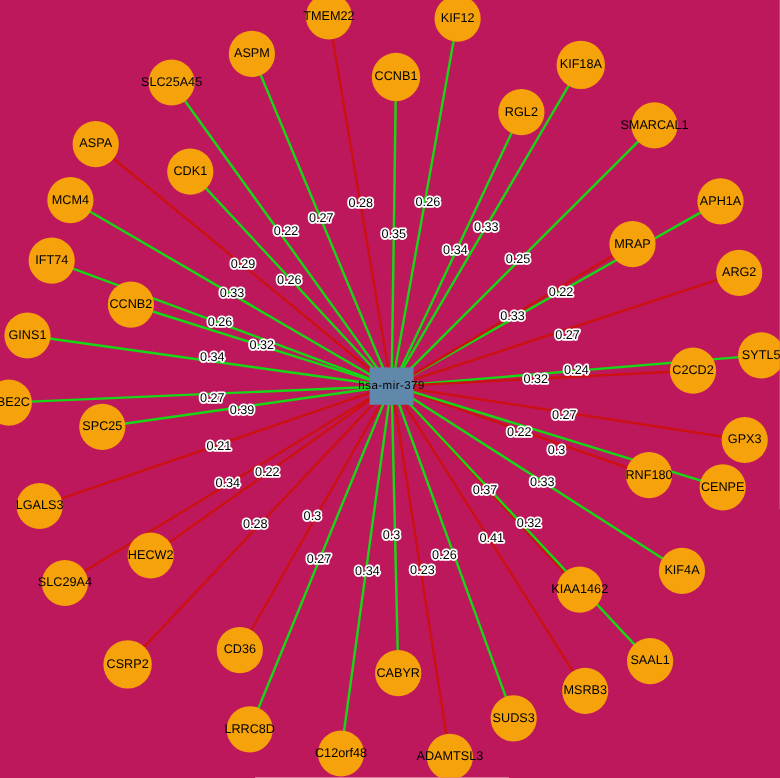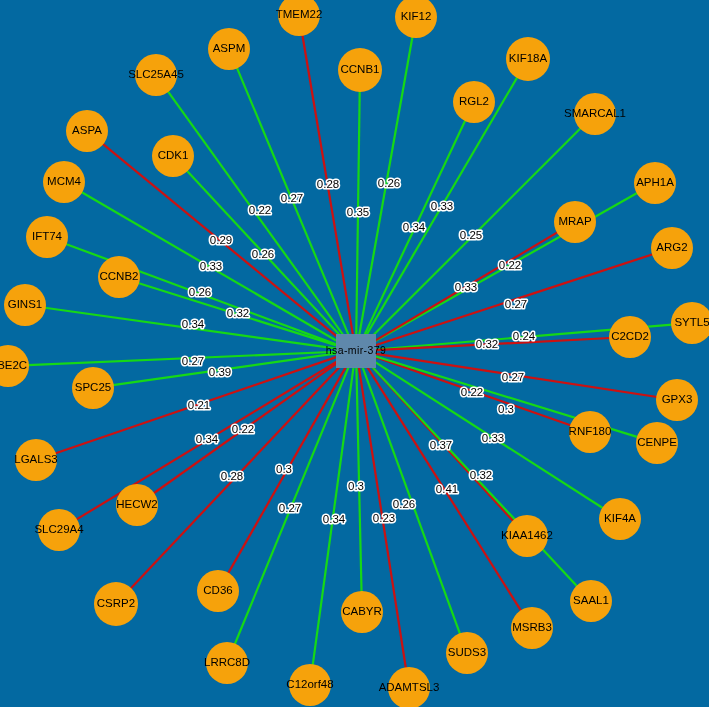--- a/index.html
+++ b/index.html
@@ -1,17 +1,17 @@
 <!DOCTYPE html>
 <html><head>
 <meta charset="utf-8">
 <style>
   html,body{margin:0;padding:0;background:#ffffff;}
   body{width:709px;height:707px;font-family:"Liberation Sans",sans-serif;}
-  #graph-root{position:relative;width:709px;height:707px;overflow:hidden;background:#0369a1;}
+  #graph-root{position:relative;width:709px;height:707px;overflow:hidden;background:#be185d;}
   svg#net{position:absolute;left:0;top:0;width:709px;height:707px;}
   .node-label{font-family:"Liberation Sans",sans-serif;font-size:11.5px;fill:#000;dominant-baseline:middle;text-anchor:middle;}
   .edge-label{font-family:"Liberation Sans",sans-serif;font-size:11.5px;fill:#000;dominant-baseline:middle;text-anchor:middle;}
   .hub-label{font-family:"Liberation Sans",sans-serif;font-size:10.5px;fill:#000;dominant-baseline:middle;text-anchor:middle;letter-spacing:0.4px;}
   .gene-circle{stroke:none;}
   .hub-rect{stroke:none;}
 </style>
 </head>
 <body>
 

